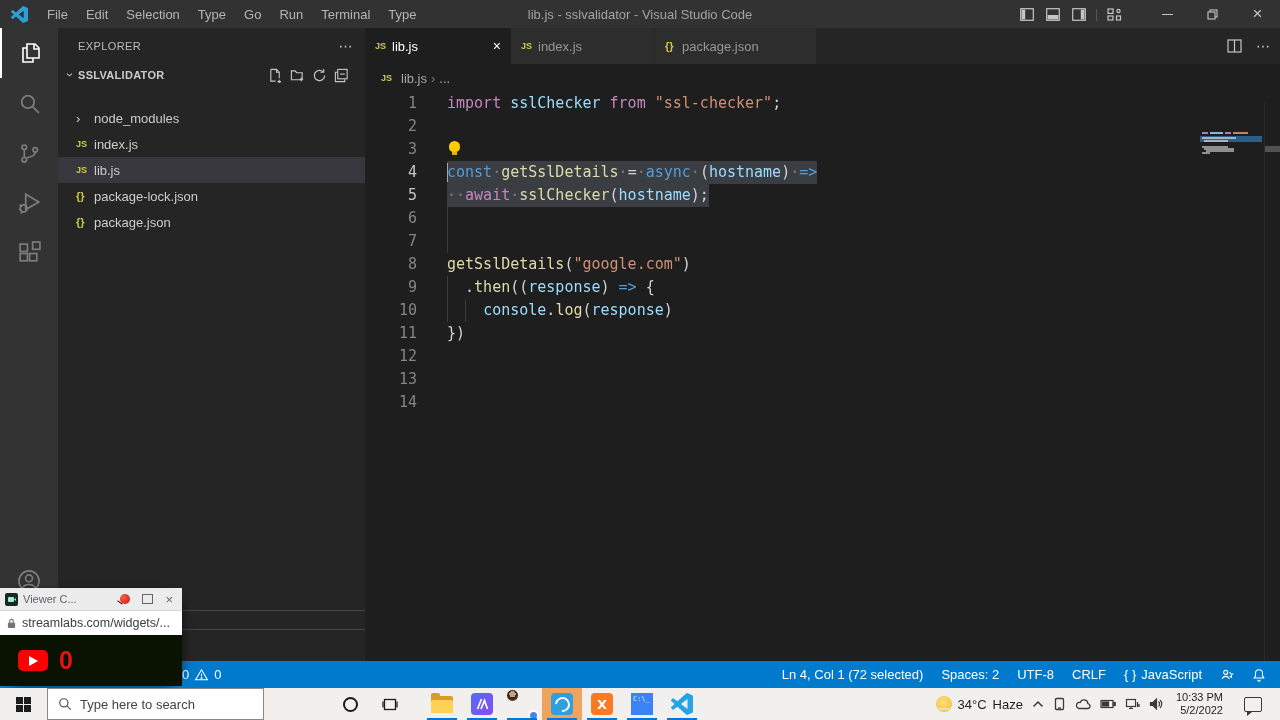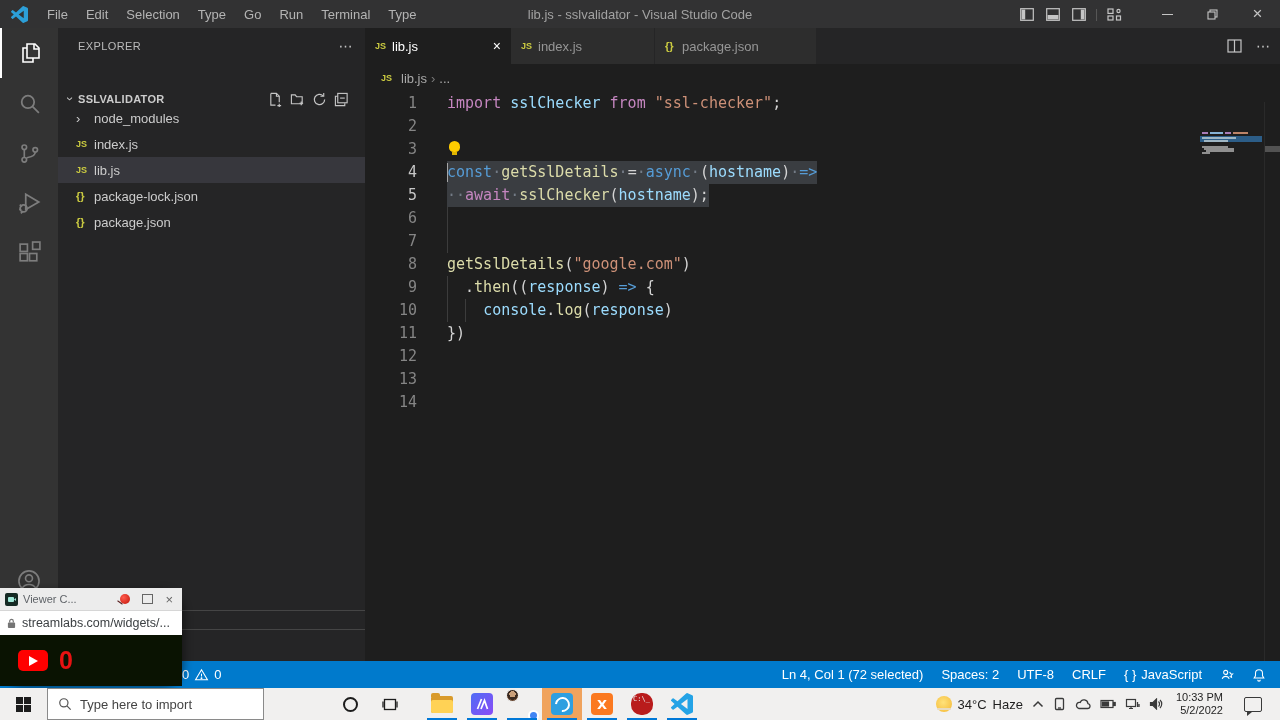--- a/index.html
+++ b/index.html
@@ -24,21 +24,21 @@
   .activitybar{position:absolute;top:28px;left:0;width:58px;height:633px;background:var(--activity-bg);z-index:4;}
   .act-item{width:58px;height:50px;display:flex;align-items:center;justify-content:center;color:#7d7d7d;}
   .act-item.active{color:#ffffff;border-left:2px solid #ffffff;}
   .act-item.active svg{margin-left:-2px;}
   .act-bottom{position:absolute;top:528px;left:0;width:58px;height:50px;display:flex;align-items:center;justify-content:center;color:#7d7d7d;}
 
   
   .sidebar{position:absolute;top:28px;left:58px;width:307px;height:633px;background:var(--sidebar-bg);color:#cccccc;z-index:3;}
   .sb-header{height:35px;display:flex;align-items:center;padding:0 12px 0 20px;font-size:11px;color:#bbbbbb;letter-spacing:.4px;}
   .sb-header .more{margin-left:auto;color:#c5c5c5;font-size:14px;}
-  .sb-section{height:24px;display:flex;align-items:center;font-size:11px;font-weight:bold;color:#cccccc;padding-left:4px;letter-spacing:.3px;margin-top:24px;}
+  .sb-section{height:24px;display:flex;align-items:center;font-size:11px;font-weight:bold;color:#cccccc;padding-left:4px;letter-spacing:.3px;}
   .sb-section .chev{width:16px;text-align:center;font-weight:normal;display:inline-block;transform:rotate(90deg);font-size:12px;color:#c5c5c5;}
   .sb-actions{margin-left:auto;display:flex;gap:7px;padding-right:16px;color:#c5c5c5;}
   .sb-actions span{display:flex;}
   .tree{position:absolute;top:77px;left:0;right:0;}
   .tree-row{height:26px;display:flex;align-items:center;font-size:13px;color:#cccccc;padding-left:18px;}
   .tree-row.selected{background:var(--selected-row);}
   .tree-chev{width:18px;color:#cccccc;font-size:13px;}
   .badge-js{width:18px;color:#cbcb41;font-size:9px;font-weight:bold;}
   .badge-json{width:18px;color:#cbcb41;font-size:11px;font-weight:bold;}
   .sb-line{position:absolute;left:0;right:0;height:1px;background:#454545;}
@@ -123,21 +123,21 @@
   .grad-app{background:linear-gradient(135deg,#4f6df5,#8a4cf6);}
   .chrome-ic{position:relative;width:22px;height:22px;border-radius:50%;
              background:conic-gradient(from 60deg,#fbbc05 0 120deg,#34a853 0 240deg,#ea4335 0 360deg);}
   .chrome-ic::before{content:"";position:absolute;left:5.5px;top:5.5px;width:11px;height:11px;background:#fff;border-radius:50%;}
   .chrome-ic::after{content:"";position:absolute;left:7.5px;top:7.5px;width:7px;height:7px;background:#4285f4;border-radius:50%;}
   .chrome-avatar{position:absolute;right:3px;bottom:2px;width:11px;height:11px;border-radius:50%;
                  background:radial-gradient(circle at 50% 38%,#caa07a 0 36%,#3a2a20 37% 62%,#6b4a33 63%);border:1px solid #e8e8e8;}
   .sl-ic{background:#2f9fe0;}
   .sl-swirl{width:11px;height:11px;border:2.5px solid #fff;border-radius:50%;border-left-color:transparent;transform:rotate(-40deg);}
   .xampp-ic{background:#fb7920;color:#fff;font-weight:bold;font-size:13px;font-family:"DejaVu Sans",sans-serif;}
-  .cmd-ic{background:#b91c1c;border-radius:10px;color:#e8e8e8;font-family:"DejaVu Sans Mono",monospace;font-size:7px;
+  .cmd-ic{background:#3b82f6;border-radius:0;color:#e8e8e8;font-family:"DejaVu Sans Mono",monospace;font-size:7px;
           align-items:flex-start;justify-content:flex-start;padding:2px 0 0 2px;box-sizing:border-box;}
   .tk-tray{margin-left:auto;display:flex;align-items:center;gap:9px;padding-right:8px;}
   .tray-ic{display:flex;align-items:center;color:#3a3a3a;}
   .weather{display:flex;align-items:center;gap:6px;font-size:13px;color:#1f1f1f;}
   .sun{width:16px;height:16px;border-radius:50%;background:radial-gradient(circle at 45% 40%,#ffe27a,#f4b733);position:relative;}
   .sun::after{content:"";position:absolute;left:1px;bottom:2px;width:14px;height:2px;background:#e8dbc0;border-radius:2px;}
   .clock{font-size:11px;color:#1f1f1f;text-align:right;line-height:13px;margin:0 4px;}
   .action-center{width:16px;height:13px;border:1.4px solid #3a3a3a;border-radius:2px;position:relative;margin-left:8px;margin-right:10px;}
   .action-center::after{content:"";position:absolute;left:2px;bottom:-5px;width:0;height:0;
       border-top:4px solid #3a3a3a;border-right:5px solid transparent;}
@@ -450,21 +450,21 @@
         <b></b>
         <b></b>
         <b></b>
       </span>
   </div>
   <div class="tk-search">
     <svg width="14" height="14" viewBox="0 0 16 16" fill="none" stroke="#555" stroke-width="1.4">
         <circle cx="6.7" cy="6.7" r="4.7"></circle>
         <path d="M10.2 10.2l4.3 4.3"></path>
       </svg>
-    <span>Type here to import</span>
+    <span>Type here to search</span>
   </div>
   <div class="tk-cortana">
       <span class="tk-ring"></span>
     </div>
   <div class="tk-taskview">
     <svg width="16" height="15" viewBox="0 0 16 15" fill="none" stroke="#1d1d1d" stroke-width="1.3">
         <rect x="2.5" y="2.5" width="11" height="10"></rect>
         <path d="M1 4.5v6M15 4.5v6"></path>
       </svg>
   </div>

